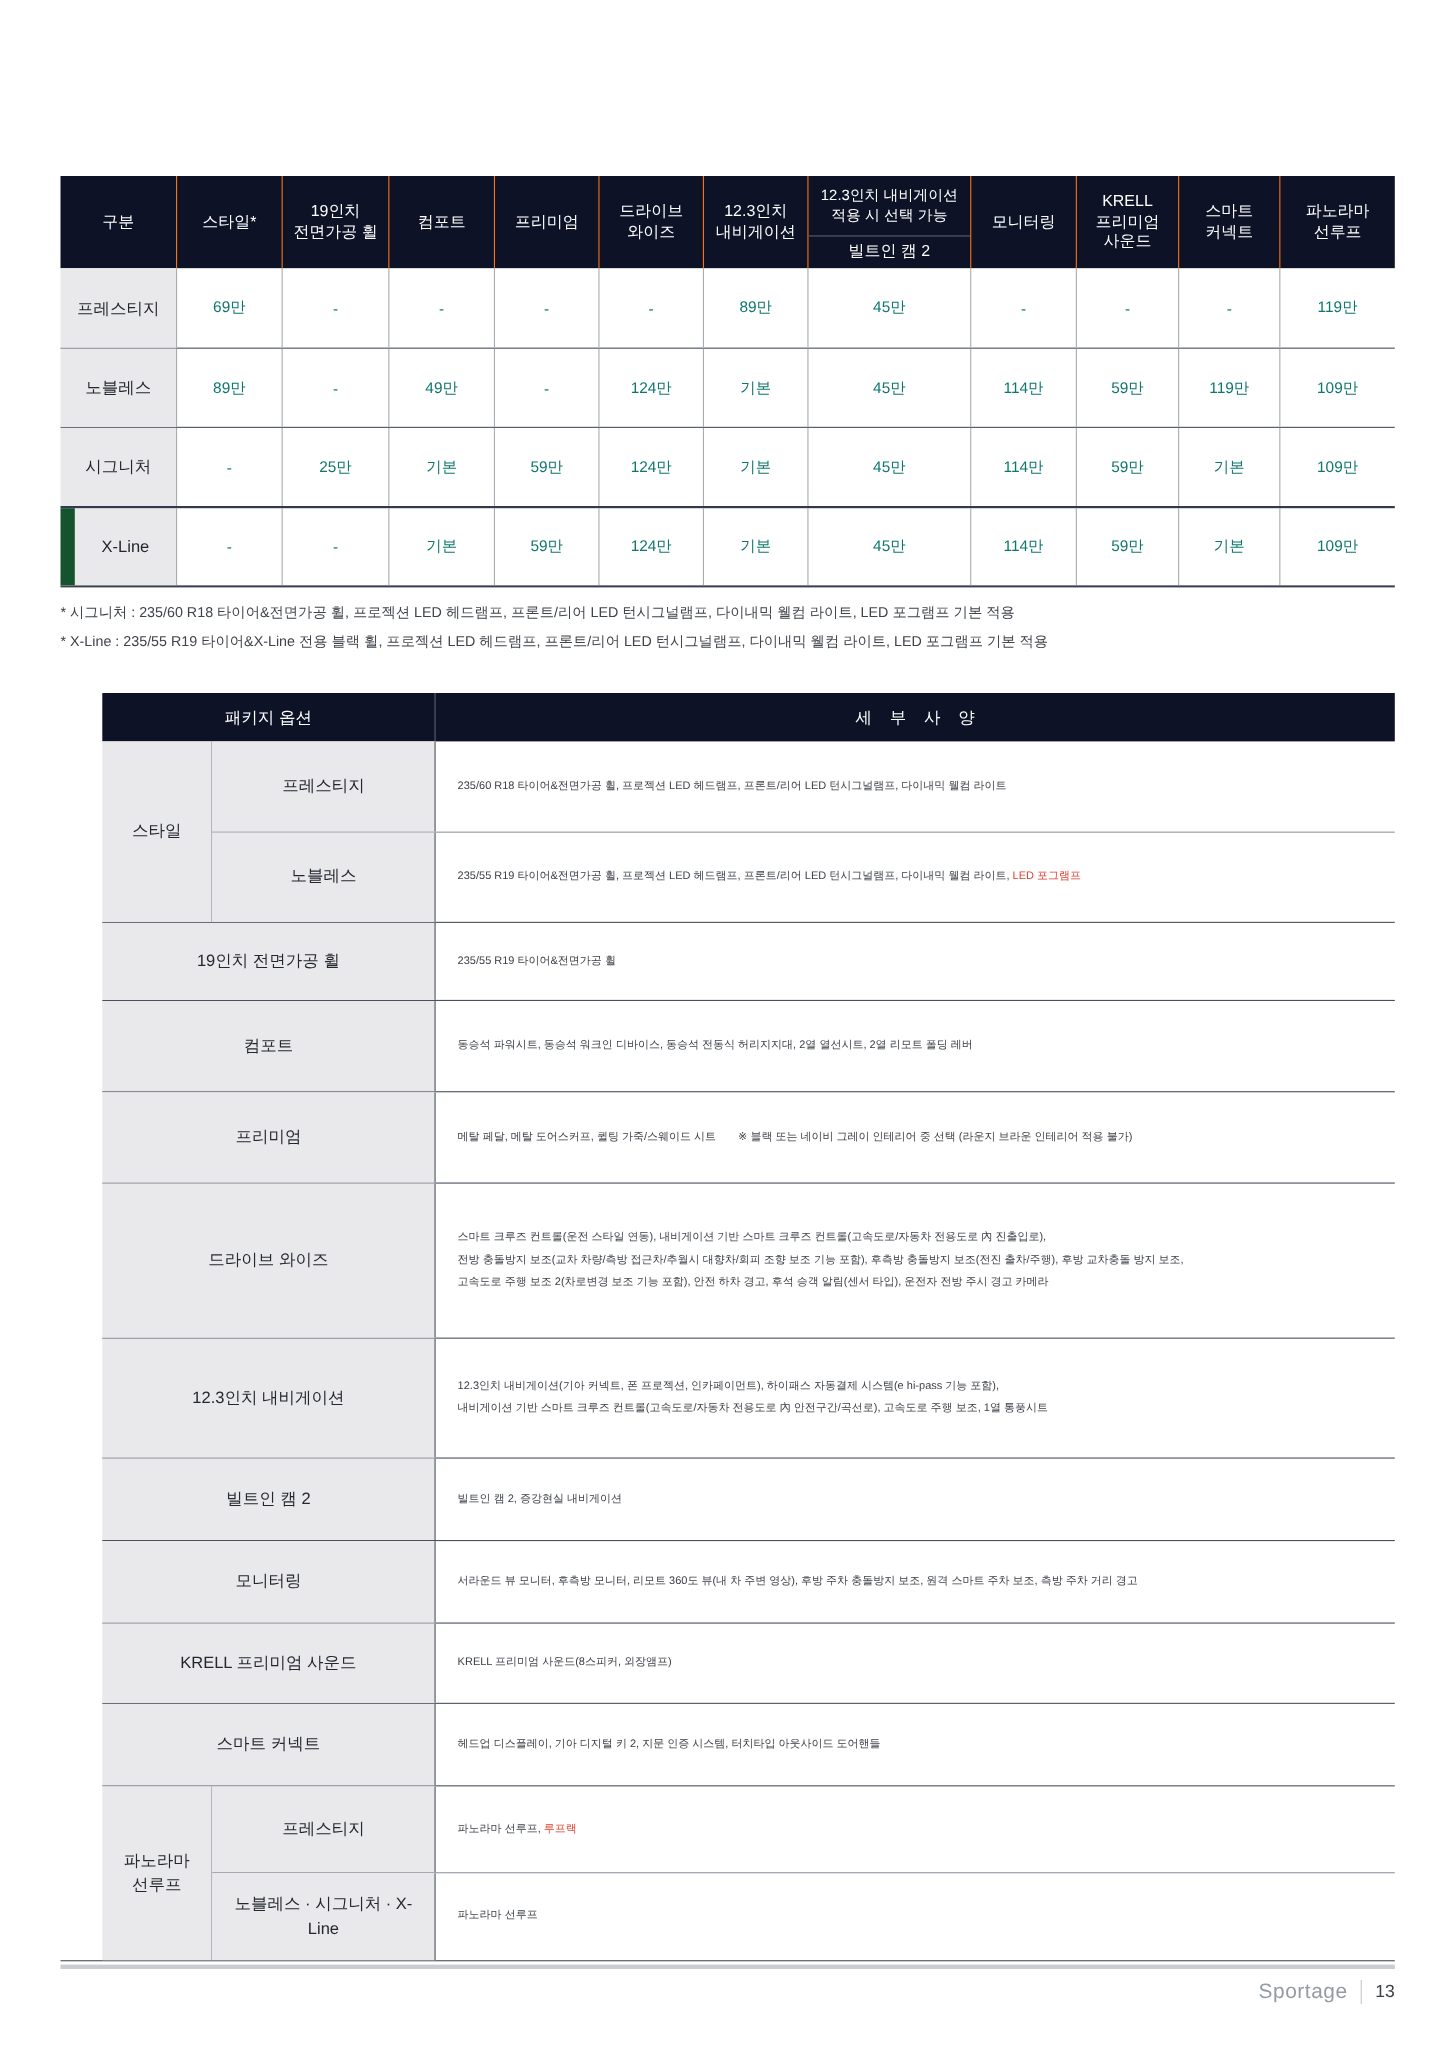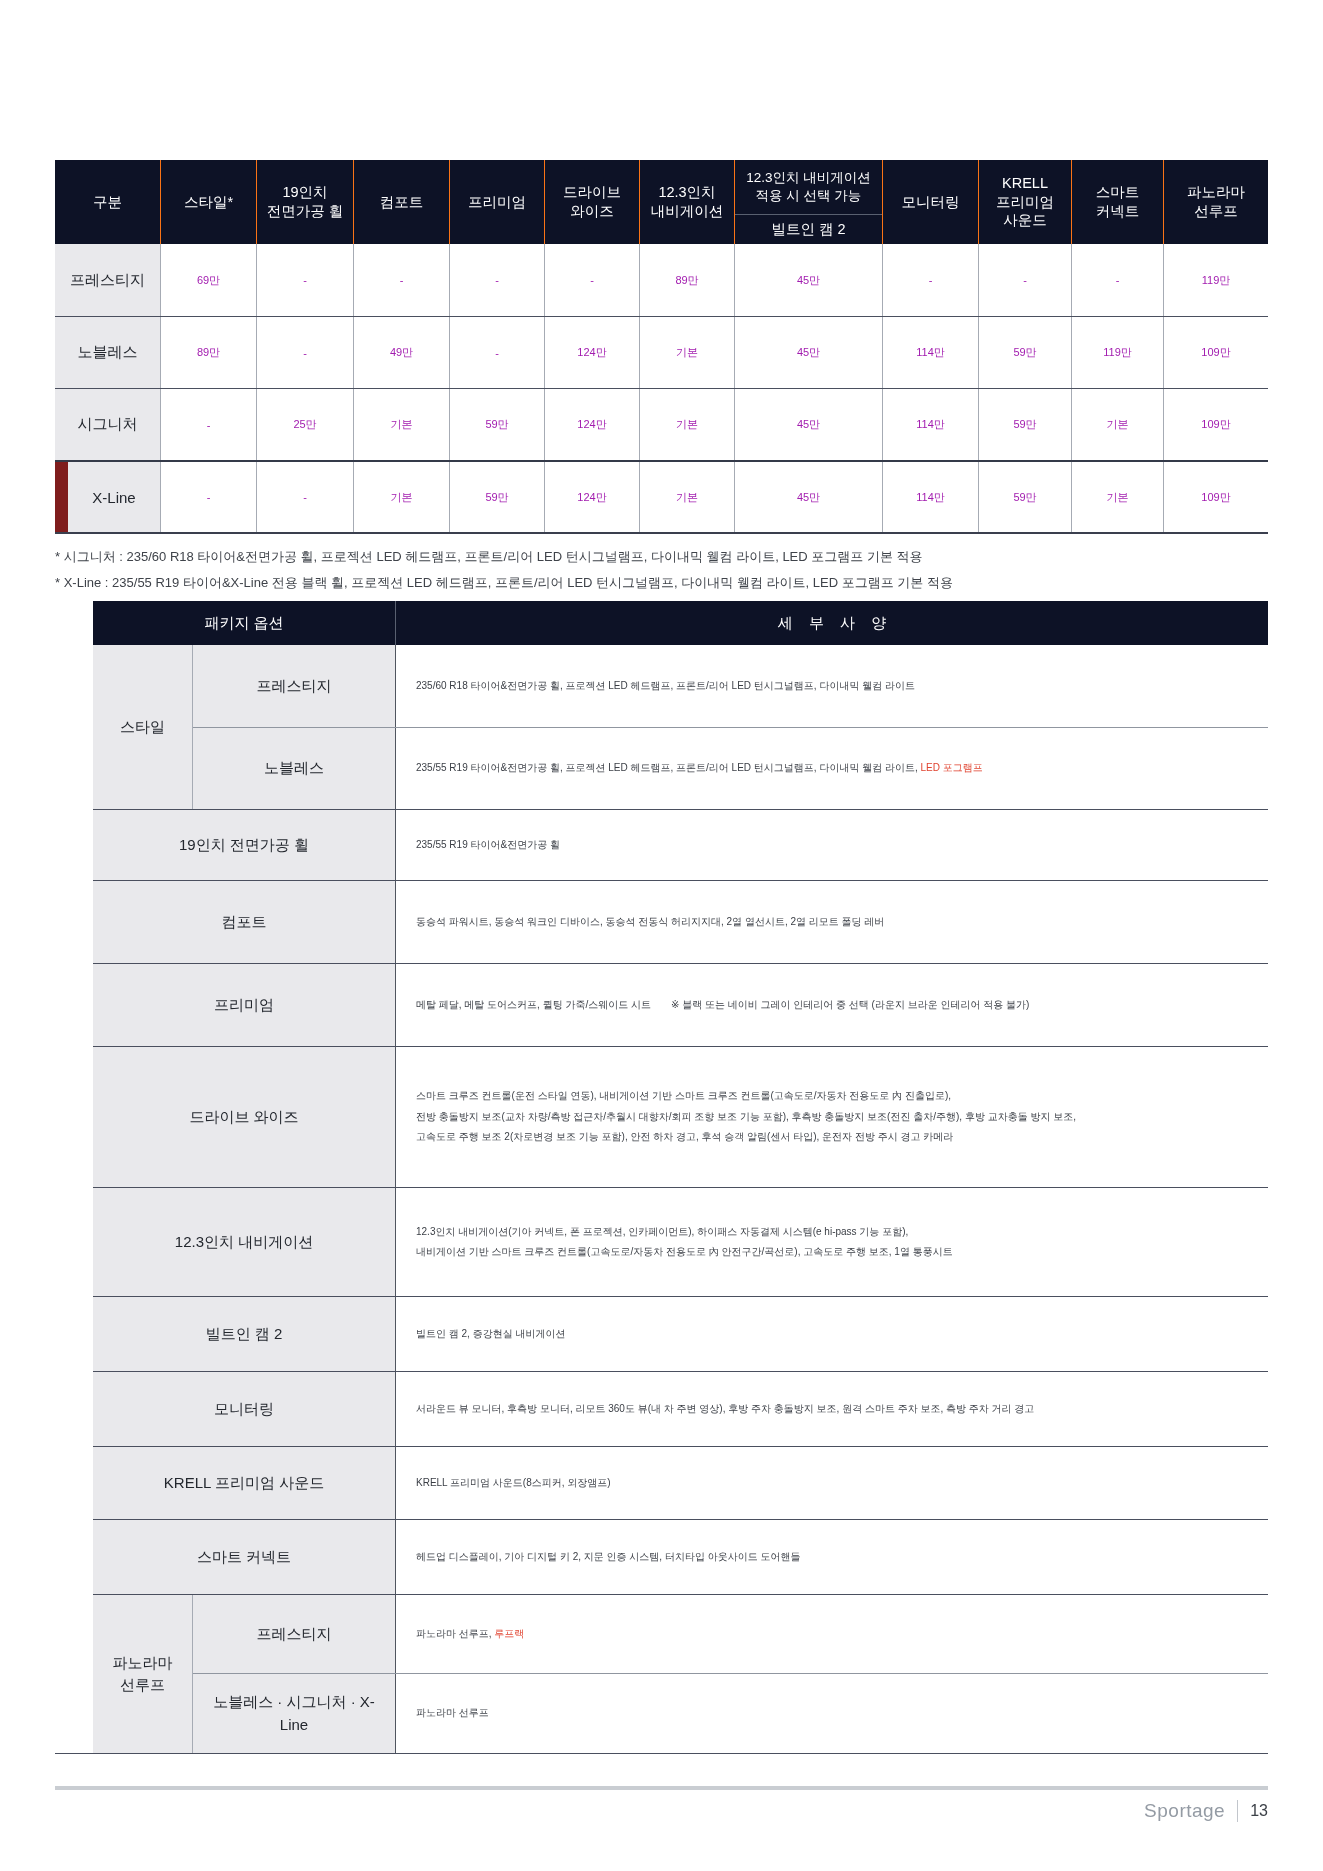--- a/index.html
+++ b/index.html
@@ -23,34 +23,34 @@
   .pt-hcell { display: flex; align-items: center; justify-content: center; text-align: center;
               font-size: 14.5px; line-height: 1.3; padding: 0 5px; word-break: keep-all; }
   .pt-hcell + .pt-hcell { border-left: 1px solid #f97316; }
   .pt-hcell-split { flex-direction: column; padding: 0; }
   .pt-hsplit-top { flex: 1; width: 100%; display: flex; align-items: center; justify-content: center;
                    padding: 0 6px; font-size: 13.5px; line-height: 1.3; word-break: keep-all; text-align: center; }
   .pt-hsplit-bottom { height: 30px; width: 100%; display: flex; align-items: center; justify-content: center;
                       border-top: 1px solid #596070; font-size: 14.5px; }
   .pt-row { height: 72px; background: #fff; border-top: 1px solid var(--dark-line); }
   .pt-body .pt-row:first-child { border-top: none; }
-  .pt-cell { display: flex; align-items: center; justify-content: center; font-size: 11px; color: #a21caf; }
+  .pt-cell { display: flex; align-items: center; justify-content: center; font-size: 14px; color: #0f766e; }
   .pt-cell + .pt-cell { border-left: 1px solid var(--light-line); }
   .pt-label { background: var(--label-bg); font-size: 15px; color: #23272e; }
   .pt-row.xline { border-top: 2px solid #343a49; }
-  .pt-row.xline .pt-label { background: #7f1d1d; position: relative; }
+  .pt-row.xline .pt-label { background: #14532d; position: relative; }
   .pt-label-inner { position: absolute; left: 13px; top: 0; right: 0; bottom: 0; background: var(--label-bg);
                     display: flex; align-items: center; justify-content: center; }
 
   
   .footnotes { position: absolute; left: 55px; top: 544px; width: 1213px; }
   .footnote { font-size: 13px; color: #3f434a; line-height: 26px; word-break: keep-all; }
 
   
-  .package-table { position: absolute; left: 55px; top: 601px; width: 1213px; border-bottom: 1px solid var(--dark-line); padding-left: 38px; }
+  .package-table { position: absolute; left: 55px; top: 630px; width: 1213px; border-bottom: 1px solid var(--dark-line); padding-left: 38px; }
   .pk-header { display: flex; height: 44px; background: var(--header-bg); color: #fff; }
   .pk-h-option { width: 303px; display: flex; align-items: center; justify-content: center; font-size: 15px;
                  border-right: 1px solid #596070; }
   .pk-h-spec { flex: 1; display: flex; align-items: center; justify-content: center; font-size: 15px;
                letter-spacing: 6px; text-indent: 6px; }
   .pk-section { display: flex; border-top: 1px solid var(--dark-line); }
   .pk-body .pk-section:first-child { border-top: none; }
   .pk-group { width: 100px; background: var(--label-bg); display: flex; align-items: center; justify-content: center;
               text-align: center; font-size: 15px; color: #23272e; border-right: 1px solid var(--light-line);
               word-break: keep-all; padding: 0 8px; line-height: 1.5; }

